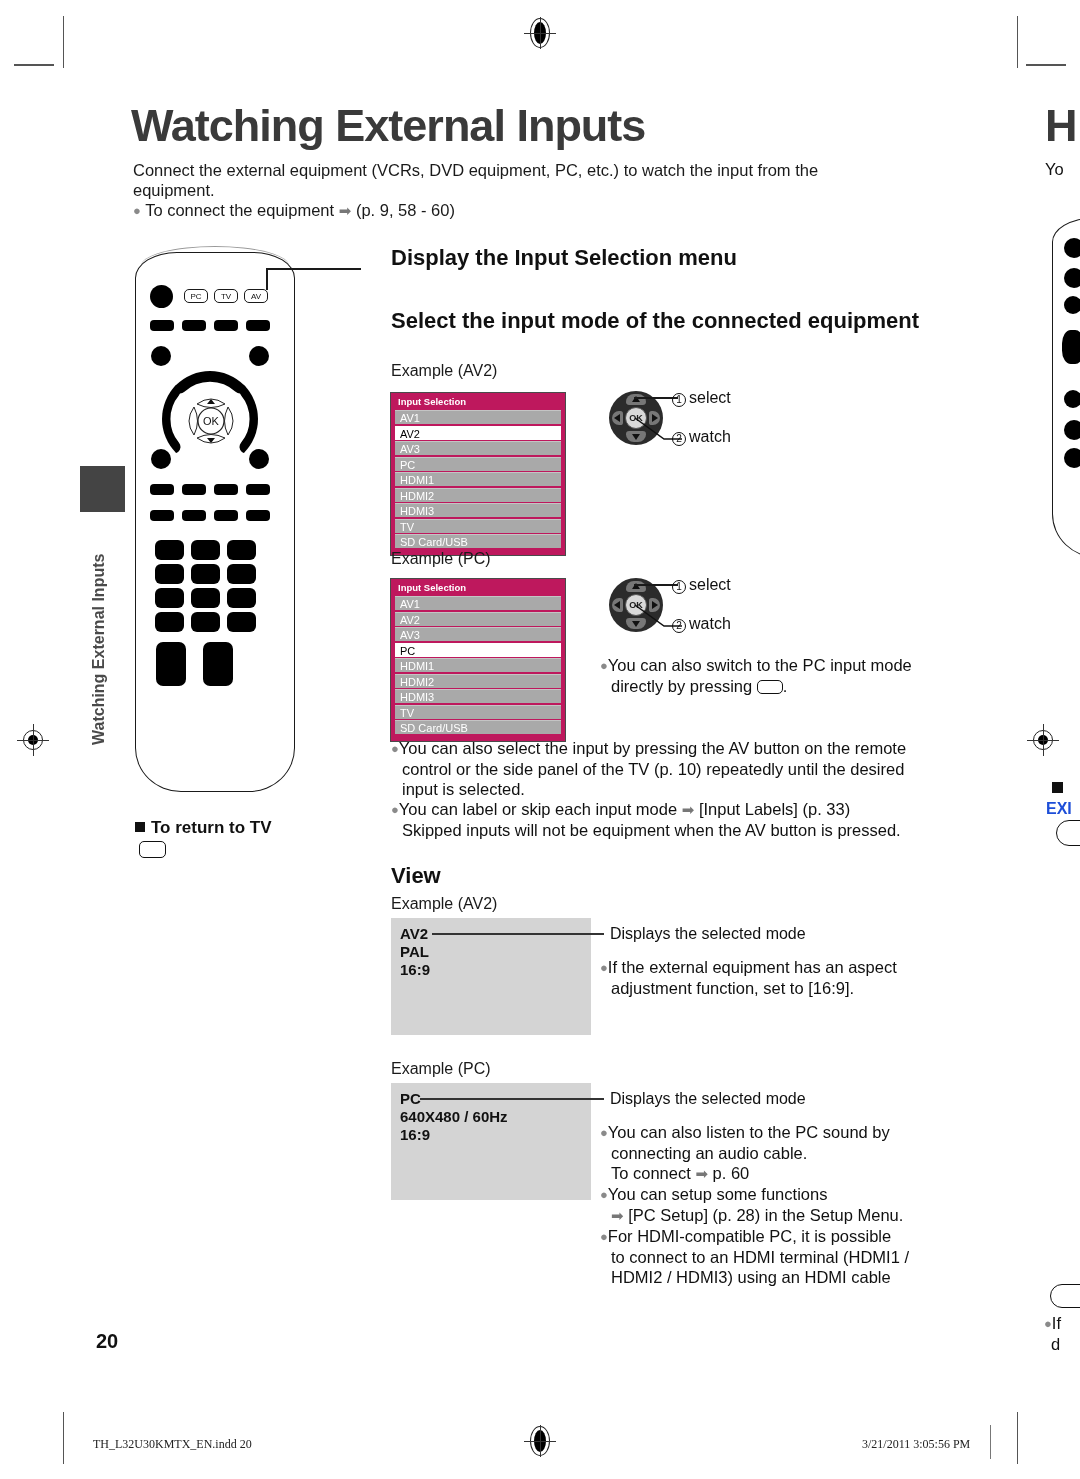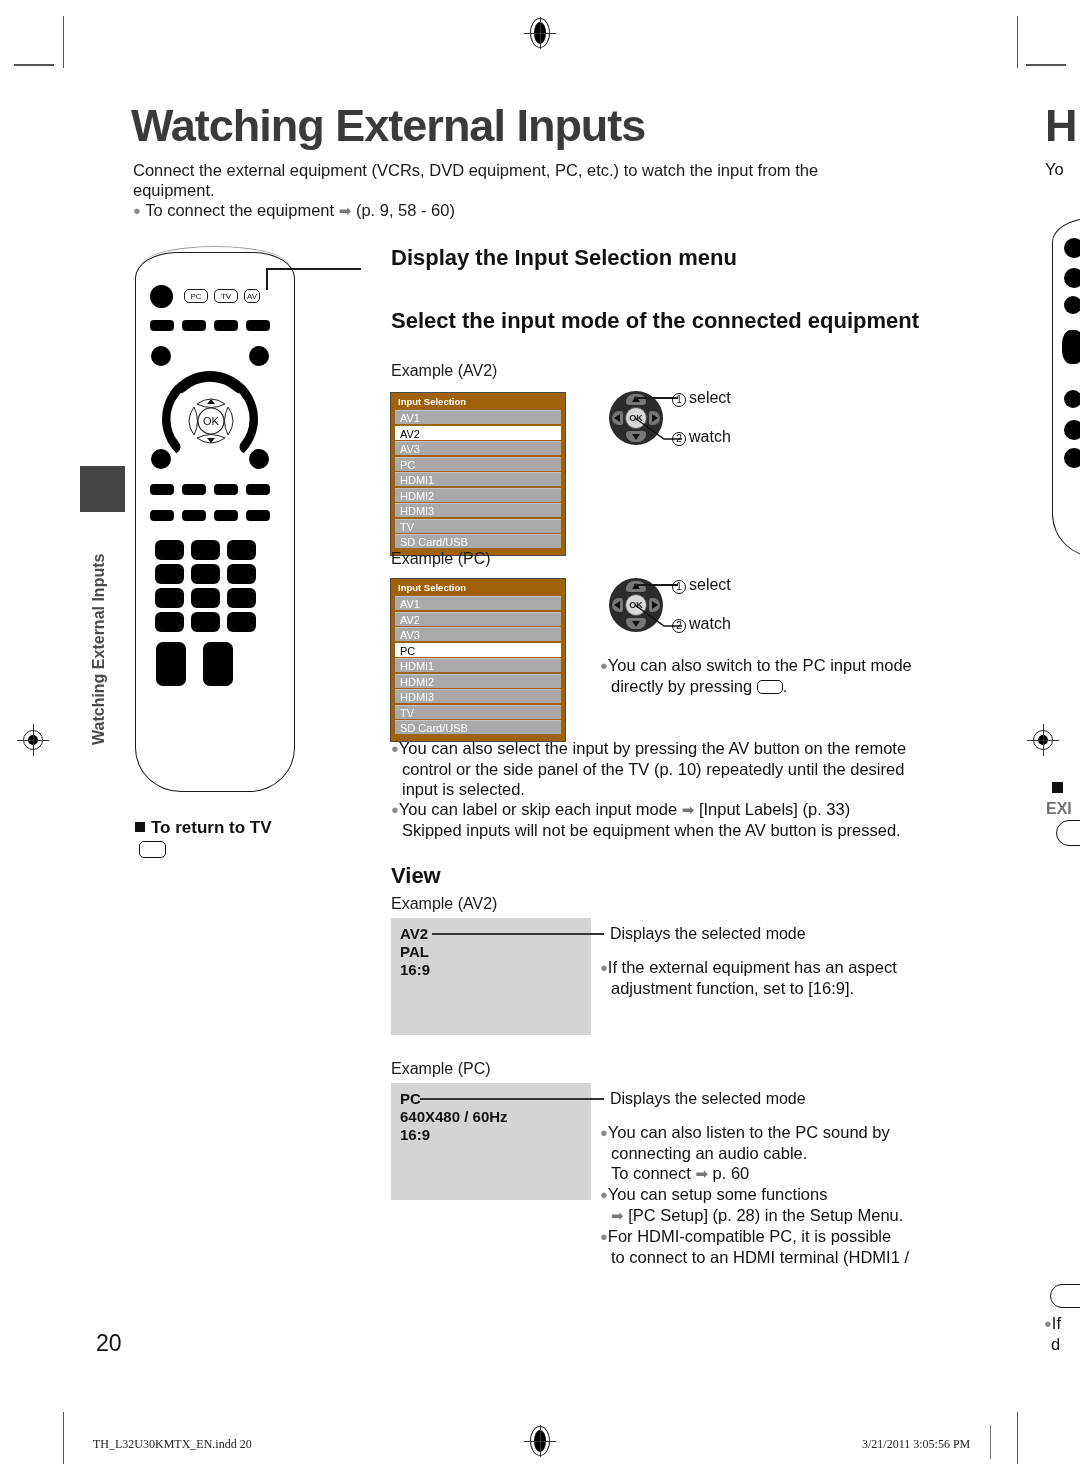--- a/index.html
+++ b/index.html
@@ -103,21 +103,21 @@
 
   
   .h2 {
     position: absolute; font-size: 22px; font-weight: bold; color: #111; line-height: 28px;
   }
   .small-cap { position: absolute; font-size: 16px; color: #1a1a1a; }
 
   
   .osd {
     position: absolute; width: 176px;
-    background: #a16207; border: 1px solid #4a4a4a;
+    background: #be185d; border: 1px solid #4a4a4a;
     padding: 0 4px 5px 4px;
   }
   .osd-title {
     font-size: 9.5px; font-weight: bold; color: #ffffff;
     padding: 3px 3px 3px 3px; letter-spacing: 0px;
   }
   .osd-row {
     background: #a9a9a9; color: #ffffff;
     font-size: 11px; line-height: 14px; height: 14px;
     padding-left: 5px; margin-bottom: 1.5px;
@@ -186,21 +186,21 @@
   }
   .screen-text {
     position: absolute; font-size: 15px; font-weight: bold; color: #111; line-height: 18px;
   }
   .callout-line { position: absolute; height: 1.5px; background: #333; }
   .callout-label { position: absolute; font-size: 16px; color: #111; }
 
   
   .pagenum {
     position: absolute; left: 96px; top: 1330px;
-    font-size: 23px; font-weight: normal; color: #111;
+    font-size: 20px; font-weight: bold; color: #111;
   }
   .foot-left {
     position: absolute; left: 93px; top: 1437px;
     font-size: 12px; color: #222; font-family: "Liberation Serif", serif;
   }
   .foot-right {
     position: absolute; left: 862px; top: 1437px;
     font-size: 12px; color: #222; font-family: "Liberation Serif", serif;
   }
   .foot-rule { position: absolute; left: 990px; top: 1425px; width: 1px; height: 34px; background: #777; }
@@ -212,21 +212,21 @@
     font-size: 45px; font-weight: bold; color: #3a3a3a;
   }
   .sliver-sub { position: absolute; left: 5px; top: 160px; font-size: 16.5px; color: #111; }
   .sliver-remote {
     position: absolute; left: 12px; top: 218px; width: 120px; height: 340px;
     border: 1.5px solid #1a1a1a; border-radius: 40px 40px 46px 46px / 24px 24px 44px 44px;
     background: #fff;
   }
   .sliver-dot { position: absolute; background: #000; border-radius: 50%; }
   .sliver-sq { position: absolute; left: 12px; top: 782px; width: 11px; height: 11px; background: #111; }
-  .sliver-exit { position: absolute; left: 6px; top: 800px; font-size: 16px; font-weight: bold; color: #737373; }
+  .sliver-exit { position: absolute; left: 6px; top: 800px; font-size: 16px; font-weight: bold; color: #1d4ed8; }
   .sliver-key {
     position: absolute; left: 16px; top: 820px; width: 40px; height: 26px;
     border: 1.8px solid #111; border-radius: 13px; background: #fff;
   }
   .sliver-key2 {
     position: absolute; left: 10px; top: 1284px; width: 48px; height: 24px;
     border: 1.8px solid #111; border-radius: 12px; background: #fff;
   }
   .sliver-bul { position: absolute; left: 4px; top: 1313px; font-size: 16.5px; line-height: 20px; color: #111; }
 </style>
@@ -277,21 +277,21 @@
     <span class="bold">(p. 9, 58 - 60)</span>
   </div>
 
   <div class="remote-wrap">
     <div class="remote-top-curve"></div>
     <div class="remote-body"></div>
 
     <div class="rbtn rcircle" style="left:15px;top:33px;width:23px;height:23px;"></div>
     <div class="rlabel" style="left:49px;top:37px;width:24px;">PC</div>
     <div class="rlabel" style="left:79px;top:37px;width:24px;">TV</div>
-    <div class="rlabel" style="left:109px;top:37px;width:16px;">AV</div>
+    <div class="rlabel" style="left:109px;top:37px;width:24px;">AV</div>
 
     <div class="rbtn rpill" style="left:15px;top:68px;width:24px;height:11px;"></div>
     <div class="rbtn rpill" style="left:47px;top:68px;width:24px;height:11px;"></div>
     <div class="rbtn rpill" style="left:79px;top:68px;width:24px;height:11px;"></div>
     <div class="rbtn rpill" style="left:111px;top:68px;width:24px;height:11px;"></div>
 
     <div class="rbtn rcircle" style="left:16px;top:94px;width:20px;height:20px;"></div>
     <div class="rbtn rcircle" style="left:114px;top:94px;width:20px;height:20px;"></div>
 
     <svg class="dpad-outer" style="left:27px;top:119px;" viewBox="0 0 96 96">
@@ -473,20 +473,21 @@
     <p><span class="gdot">●</span><span>You can also listen to the PC sound by</span></p>
     <p class="cont"><span>connecting an audio cable.</span></p>
     <p class="cont"><span>To connect</span>
       <span class="arrow">➡</span>
       <span>p. 60</span></p>
     <p><span class="gdot">●</span><span>You can setup some functions</span></p>
     <p class="cont"><span class="arrow">➡</span>
       <span>[PC Setup] (p. 28) in the Setup Menu.</span></p>
     <p><span class="gdot">●</span><span>For HDMI-compatible PC, it is possible</span></p>
     <p class="cont"><span>to connect to an HDMI terminal (HDMI1 /</span></p>
+    <p class="cont"><span>HDMI2 / HDMI3) using an HDMI cable</span></p>
   </div>
 
   <div class="pagenum">20</div>
   <div class="foot-left">TH_L32U30KMTX_EN.indd   20</div>
   <div class="foot-right">3/21/2011   3:05:56 PM</div>
   <div class="foot-rule"></div>
 
   <div class="cropmark" style="left:63px;top:1412px;width:1px;height:52px;"></div>
   <div class="cropmark" style="left:1017px;top:1412px;width:1px;height:52px;"></div>
 

